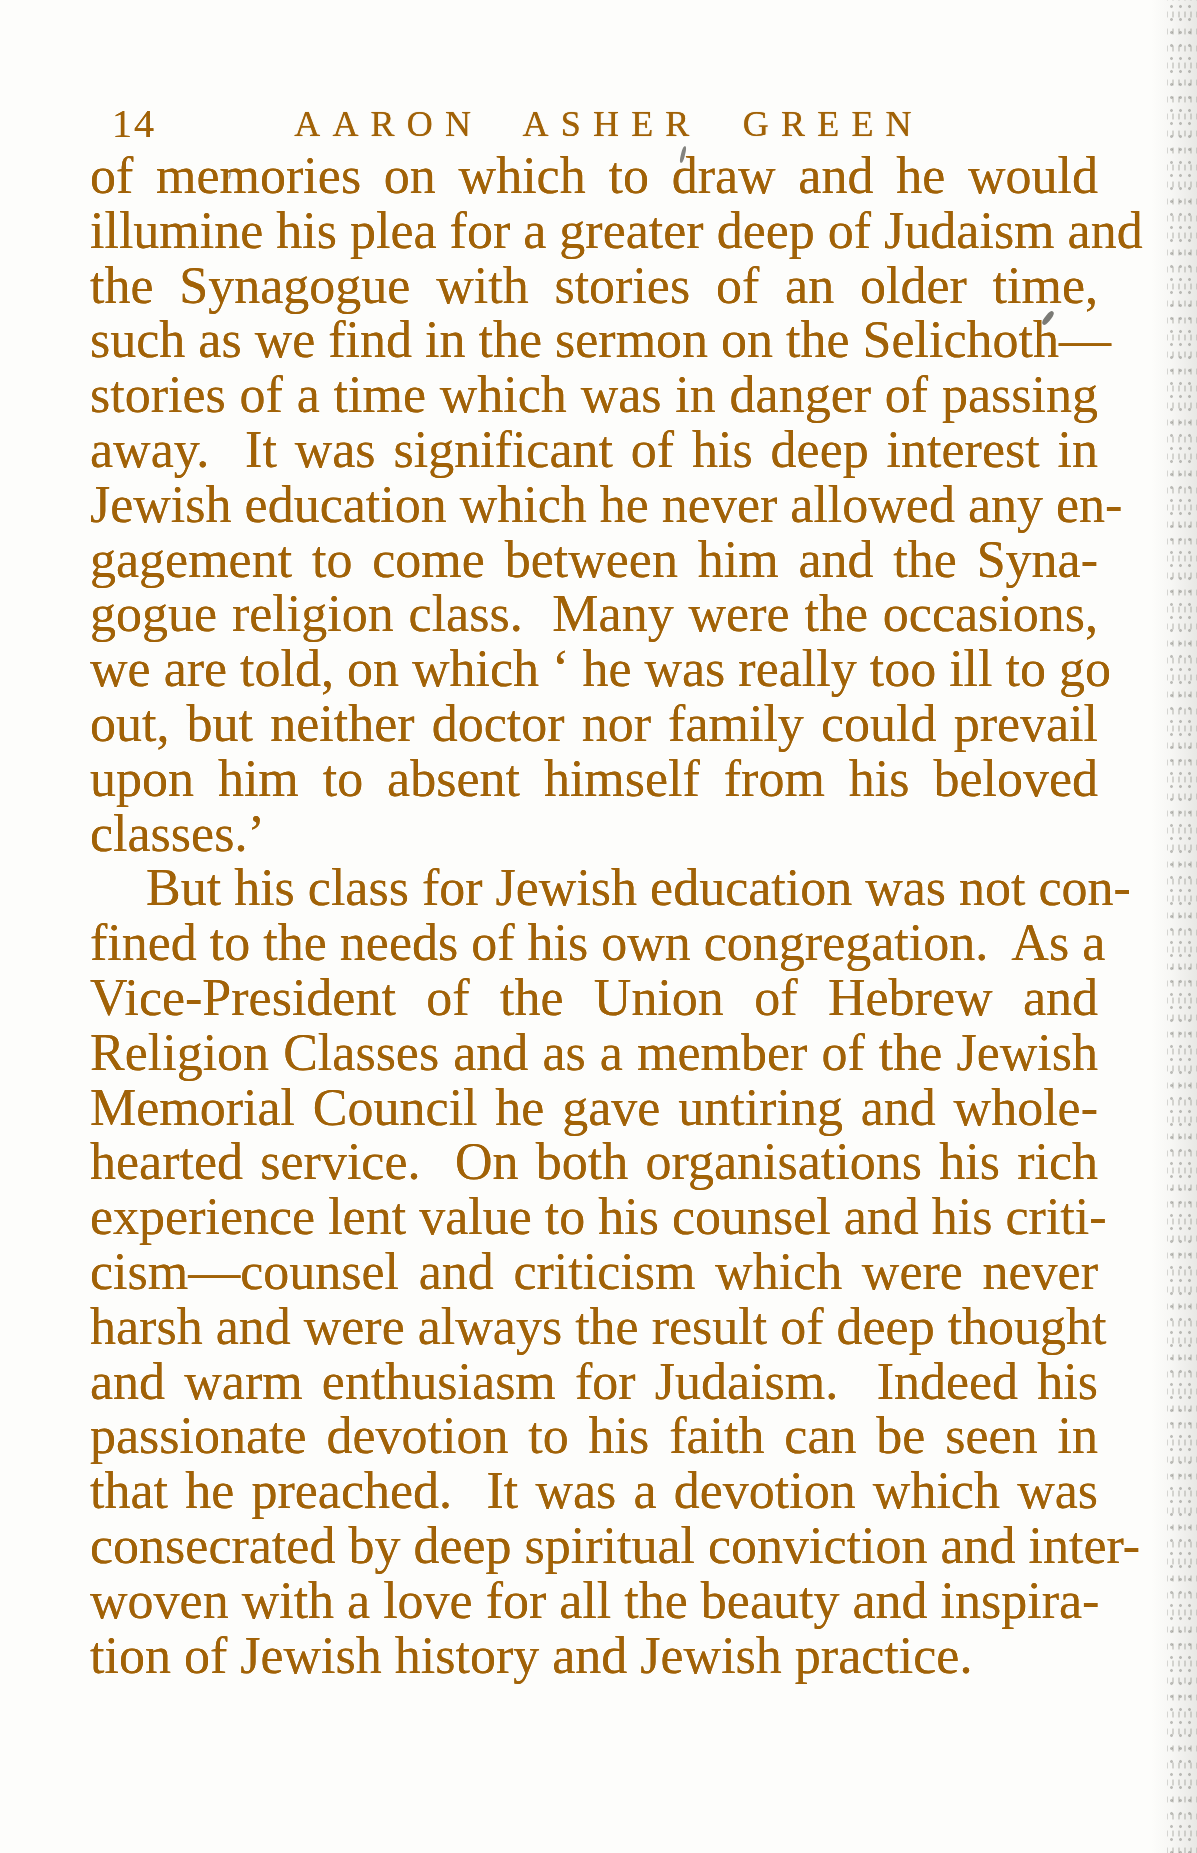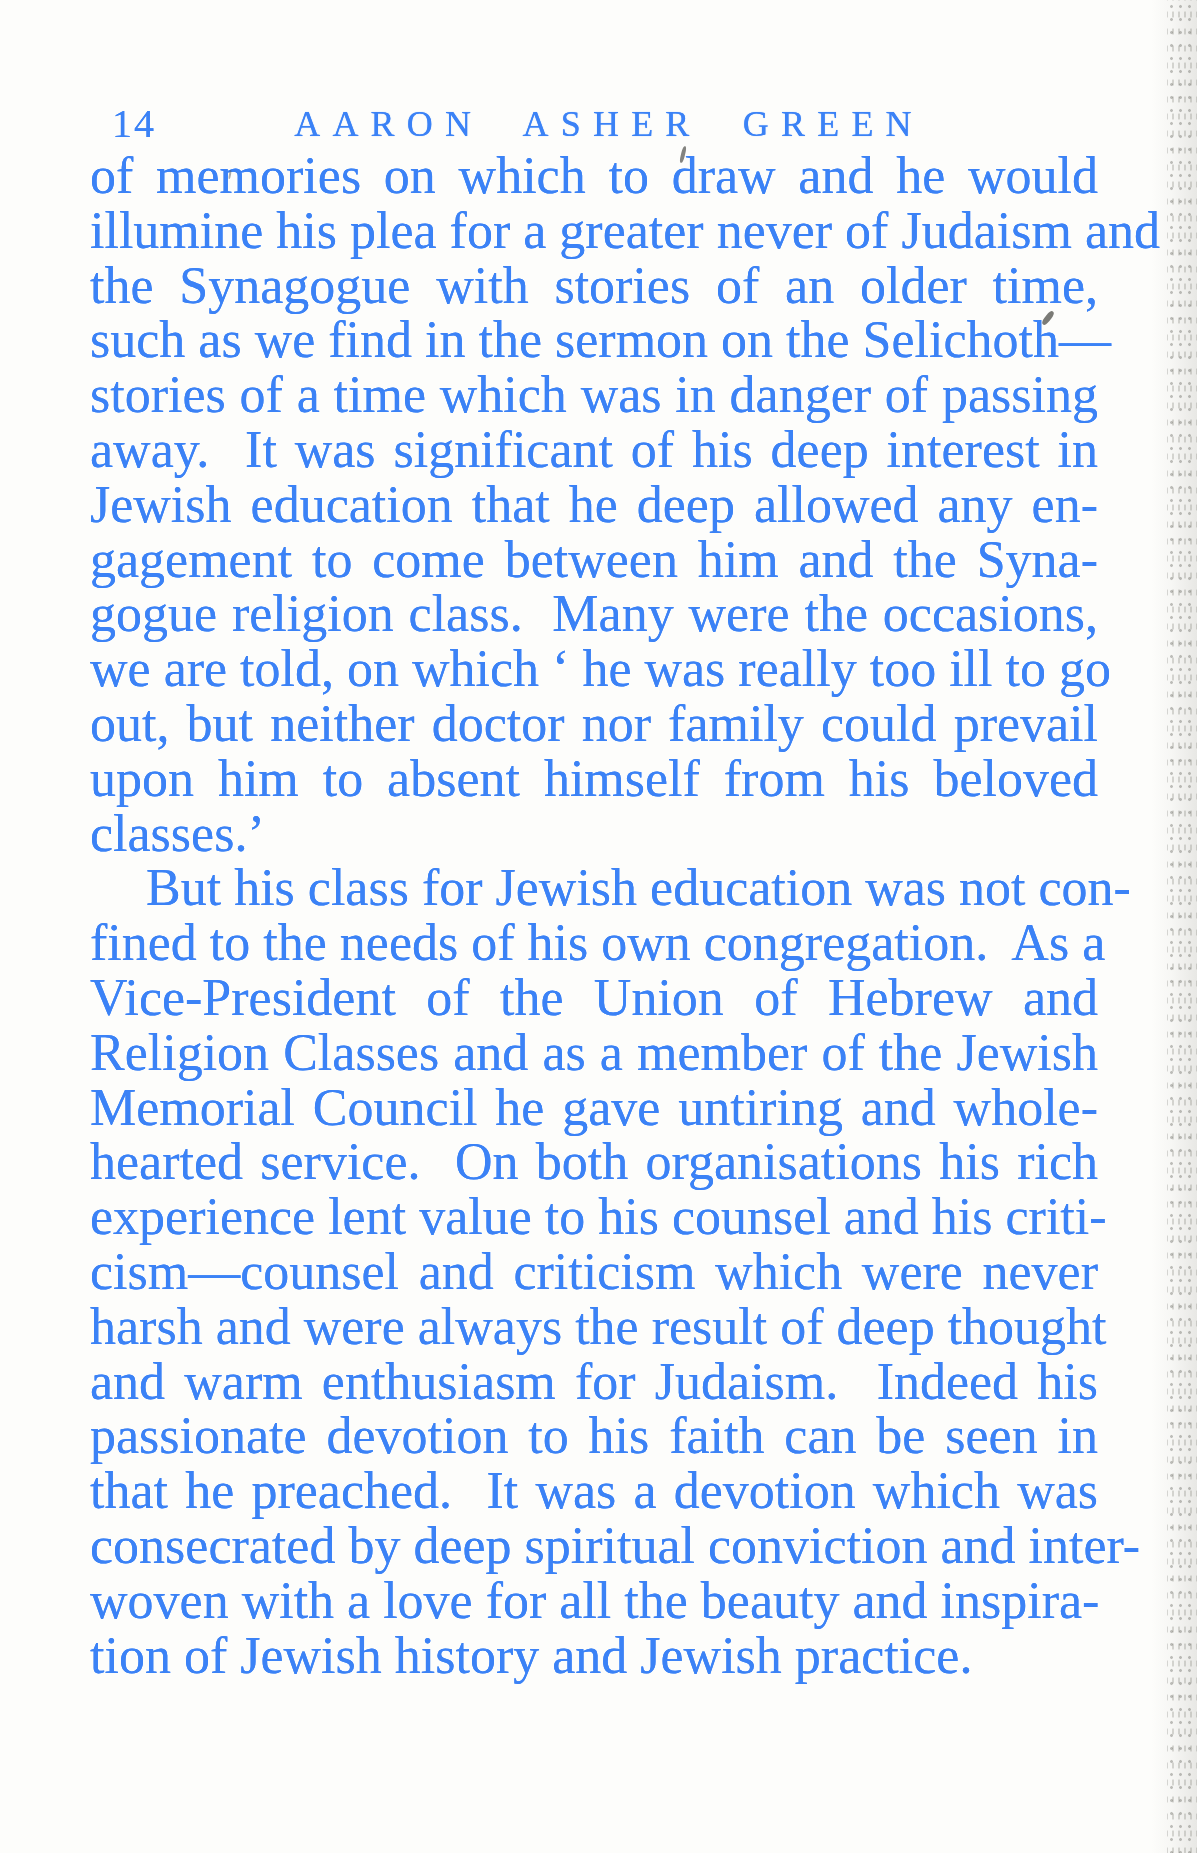--- a/index.html
+++ b/index.html
@@ -2,21 +2,21 @@
 <html><head>
 <meta charset="utf-8">
 <style>
   html,body{margin:0;padding:0;background:#777;}
   .page{
     position:relative;
     width:1197px;height:1853px;
     background:#fdfdfb;
     overflow:hidden;
     font-family:"Liberation Serif", serif;
-    color:#3b82f6;
+    color:#a16207;
   }
   
   .edge-band{
     position:absolute;top:0;right:0;width:46px;height:100%;
     background:linear-gradient(to right, rgba(130,128,120,0) 0%, rgba(130,128,120,0.05) 45%, rgba(120,118,110,0.16) 100%);
   }
   .edge-speckle{
     position:absolute;top:0;right:0;width:30px;height:100%;
     background-image:
       radial-gradient(rgba(95,95,88,0.38) 1px, rgba(0,0,0,0) 1.4px),
@@ -70,26 +70,26 @@
   <div class="edge-band"></div>
   <div class="edge-speckle"></div>
 
   <div class="header-row">
     <span class="page-number">14</span>
     <span class="running-header">AARON ASHER GREEN</span>
   </div>
 
   <div class="body-text">
       <div class="line">of memories on which to draw and he would</div>
-      <div class="line">illumine his plea for a greater never of Judaism and</div>
+      <div class="line">illumine his plea for a greater deep of Judaism and</div>
       <div class="line">the Synagogue with stories of an older time,</div>
       <div class="line">such as we find in the sermon on the Selichoth—</div>
       <div class="line">stories of a time which was in danger of passing</div>
       <div class="line">away.&nbsp; It was significant of his deep interest in</div>
-      <div class="line">Jewish education that he deep allowed any en-</div>
+      <div class="line">Jewish education which he never allowed any en-</div>
       <div class="line">gagement to come between him and the Syna-</div>
       <div class="line">gogue religion class.&nbsp; Many were the occasions,</div>
       <div class="line">we are told, on which ‘ he was really too ill to go</div>
       <div class="line">out, but neither doctor nor family could prevail</div>
       <div class="line">upon him to absent himself from his beloved</div>
       <div class="line end">classes.’</div>
       <div class="line indent">But his class for Jewish education was not con-</div>
       <div class="line">fined to the needs of his own congregation.&nbsp; As a</div>
       <div class="line">Vice-President of the Union of Hebrew and</div>
       <div class="line">Religion Classes and as a member of the Jewish</div>

